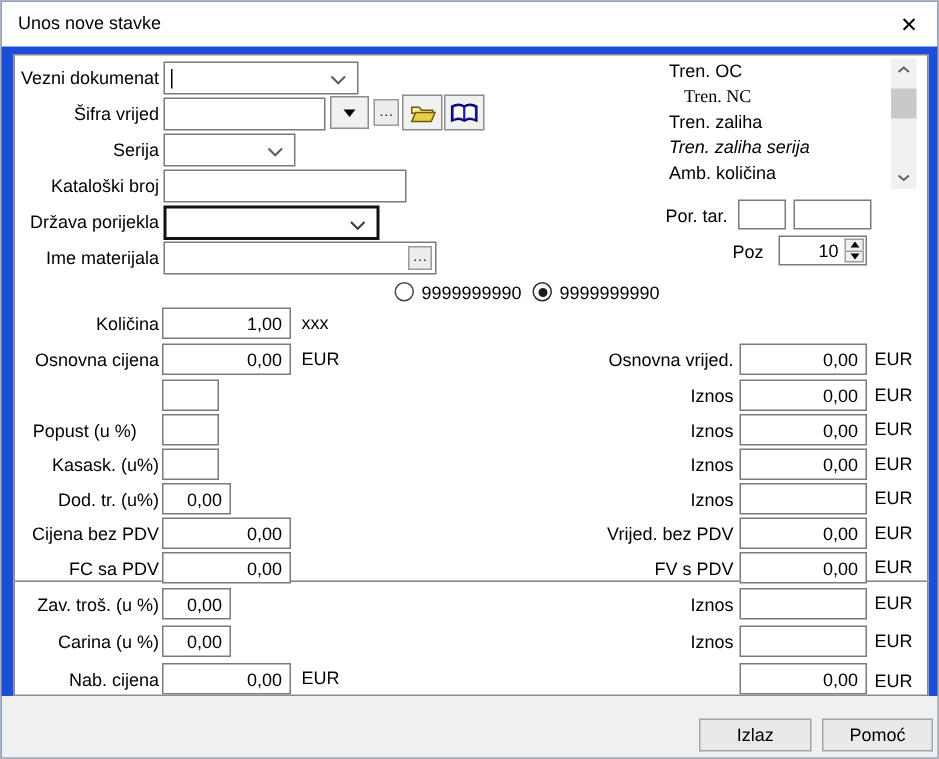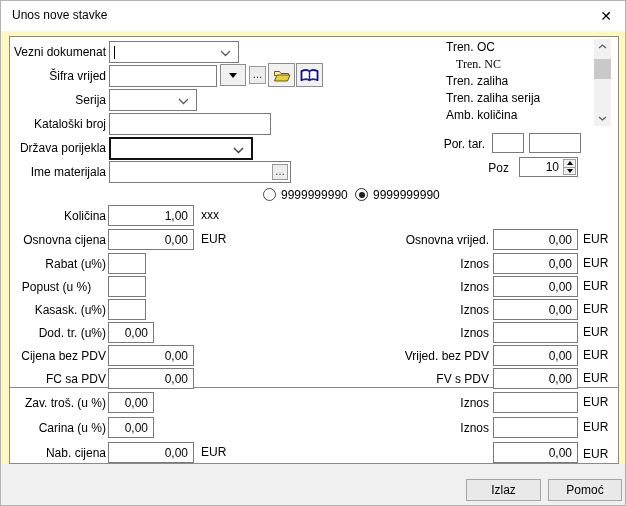--- a/index.html
+++ b/index.html
@@ -1,18 +1,18 @@
 <!DOCTYPE html>
 <html><head>
 <meta charset="utf-8">
 <style>
   html,body { margin:0; padding:0; background:#d8d8d8; }
   .window {
     position:relative; width:626px; height:506px; margin:0 auto;
-    background:#fef9c3; border:1px solid #b2b2b2; box-sizing:border-box;
+    background:#1d4ed8; border:1px solid #b2b2b2; box-sizing:border-box;
     font-family:"Liberation Sans", sans-serif; font-size:12px; color:#000;
     overflow:hidden;
   }
   .titlebar { position:absolute; left:0; top:0; width:100%; height:30px; background:#fff; }
   .title { position:absolute; left:11px; top:7px; font-size:12px; }
   .close-btn { position:absolute; right:8px; top:4px; width:22px; height:22px;
     display:flex; align-items:center; justify-content:center; font-size:14px; cursor:default; }
   .group { position:absolute; border:1px solid #8a8a8a; background:#fff; box-sizing:border-box; }
   .lbl { position:absolute; height:22px; line-height:22px; text-align:right; white-space:nowrap; }
   .llbl { position:absolute; height:22px; line-height:22px; white-space:nowrap; }
@@ -136,21 +136,20 @@
       <span>1,00</span>
     </div>
   <div class="unit" style="left:200px; top:204px;">xxx</div>
 
   <div class="lbl" style="left:6px; top:228px; width:99px;">Osnovna cijena</div>
   <div class="field num" style="left:107px; top:228px; width:86px;">
       <span>0,00</span>
     </div>
   <div class="unit" style="left:200px; top:228px;">EUR</div>
 
-  <div class="lbl" style="left:6px; top:252px; width:99px;">Rabat (u%)</div>
   <div class="field num" style="left:107px; top:252px; width:38px;">
       <span></span>
     </div>
 
   <div class="lbl" style="left:6px; top:275px; width:99px;text-align:center;">Popust (u %)</div>
   <div class="field num" style="left:107px; top:275px; width:38px;">
       <span></span>
     </div>
 
   <div class="lbl" style="left:6px; top:298px; width:99px;">Kasask. (u%)</div>
@@ -185,21 +184,21 @@
 
   <div class="lbl" style="left:6px; top:441px; width:99px;">Nab. cijena</div>
   <div class="field num" style="left:107px; top:441px; width:86px;">
       <span>0,00</span>
     </div>
   <div class="unit" style="left:200px; top:441px;">EUR</div>
 
   <div class="llbl" style="left:445px; top:38px; height:17px; line-height:17px;">Tren. OC</div>
   <div class="llbl" style="left:455px; top:55px; height:17px; line-height:17px;font-family:Liberation Serif, serif;">Tren. NC</div>
   <div class="llbl" style="left:445px; top:72px; height:17px; line-height:17px;">Tren. zaliha</div>
-  <div class="llbl" style="left:445px; top:89px; height:17px; line-height:17px;">Tren. zaliha serija</div>
+  <div class="llbl" style="left:445px; top:89px; height:17px; line-height:17px;font-style:italic;">Tren. zaliha serija</div>
   <div class="llbl" style="left:445px; top:106px; height:17px; line-height:17px;">Amb. količina</div>
 
   <div class="scrollbar">
     <div class="sb-btn" style="top:0;">
       <svg width="9" height="5">
           <polyline points="1,4 4.5,1 8,4" stroke="#606060" stroke-width="1.3" fill="none"></polyline>
         </svg>
     </div>
     <div class="sb-thumb"></div>
     <div class="sb-btn" style="bottom:0;">

